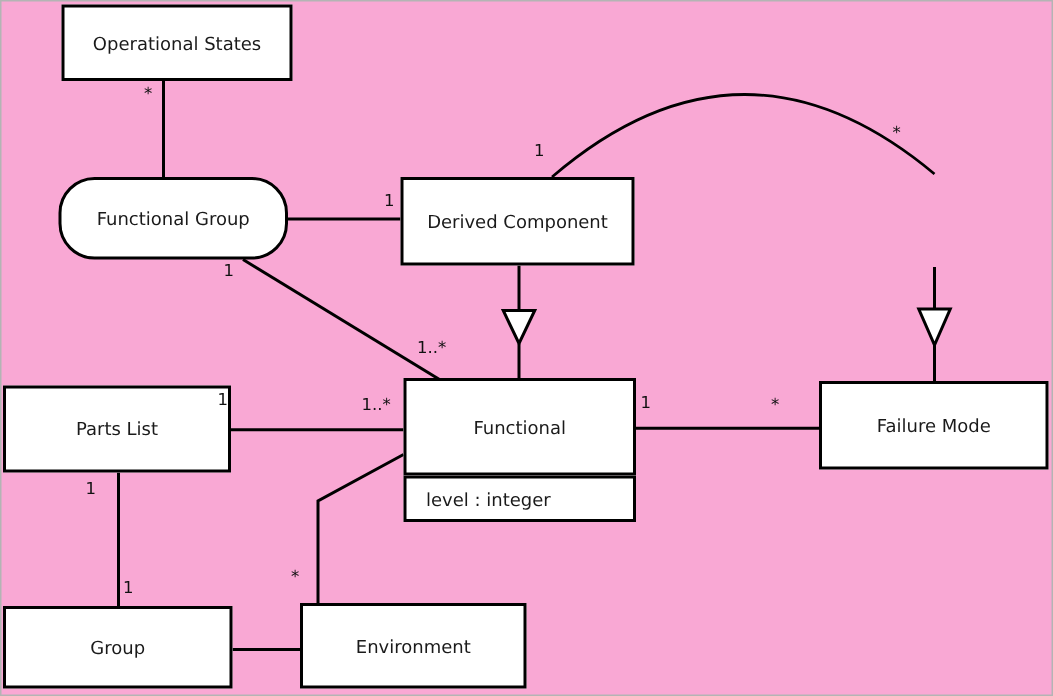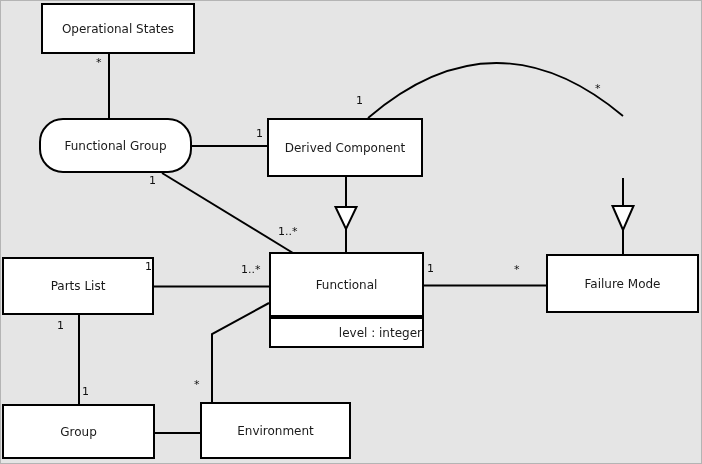--- a/index.html
+++ b/index.html
@@ -1,40 +1,40 @@
 <!DOCTYPE html>
 <html><head>
 <meta charset="utf-8">
 <style>
   html,body{margin:0;padding:0;background:#fff;}
   #canvas{
     position:relative;
     width:702px;height:464px;
-    background:#e5e5e5;
+    background:#f9a8d4;
     border:1px solid #b4b4b4;
     box-sizing:border-box;
     font-family:"DejaVu Sans","Liberation Sans",sans-serif;
     overflow:hidden;
     text-decoration:underline;
   }
   .node{
     position:absolute;
     box-sizing:border-box;
     background:#ffffff;
     border:2px solid #000000;
     display:flex;
     align-items:center;
     justify-content:center;
     font-size:12px;
     color:#1a1a1a;
     white-space:nowrap;
     z-index:2;
   }
   .attr-compartment{
-    justify-content:flex-end;
+    justify-content:flex-start;
     padding-left:13px;
   }
   .mult{
     position:absolute;
     font-size:11px;
     line-height:11px;
     color:#111111;
     white-space:nowrap;
     z-index:3;
   }

